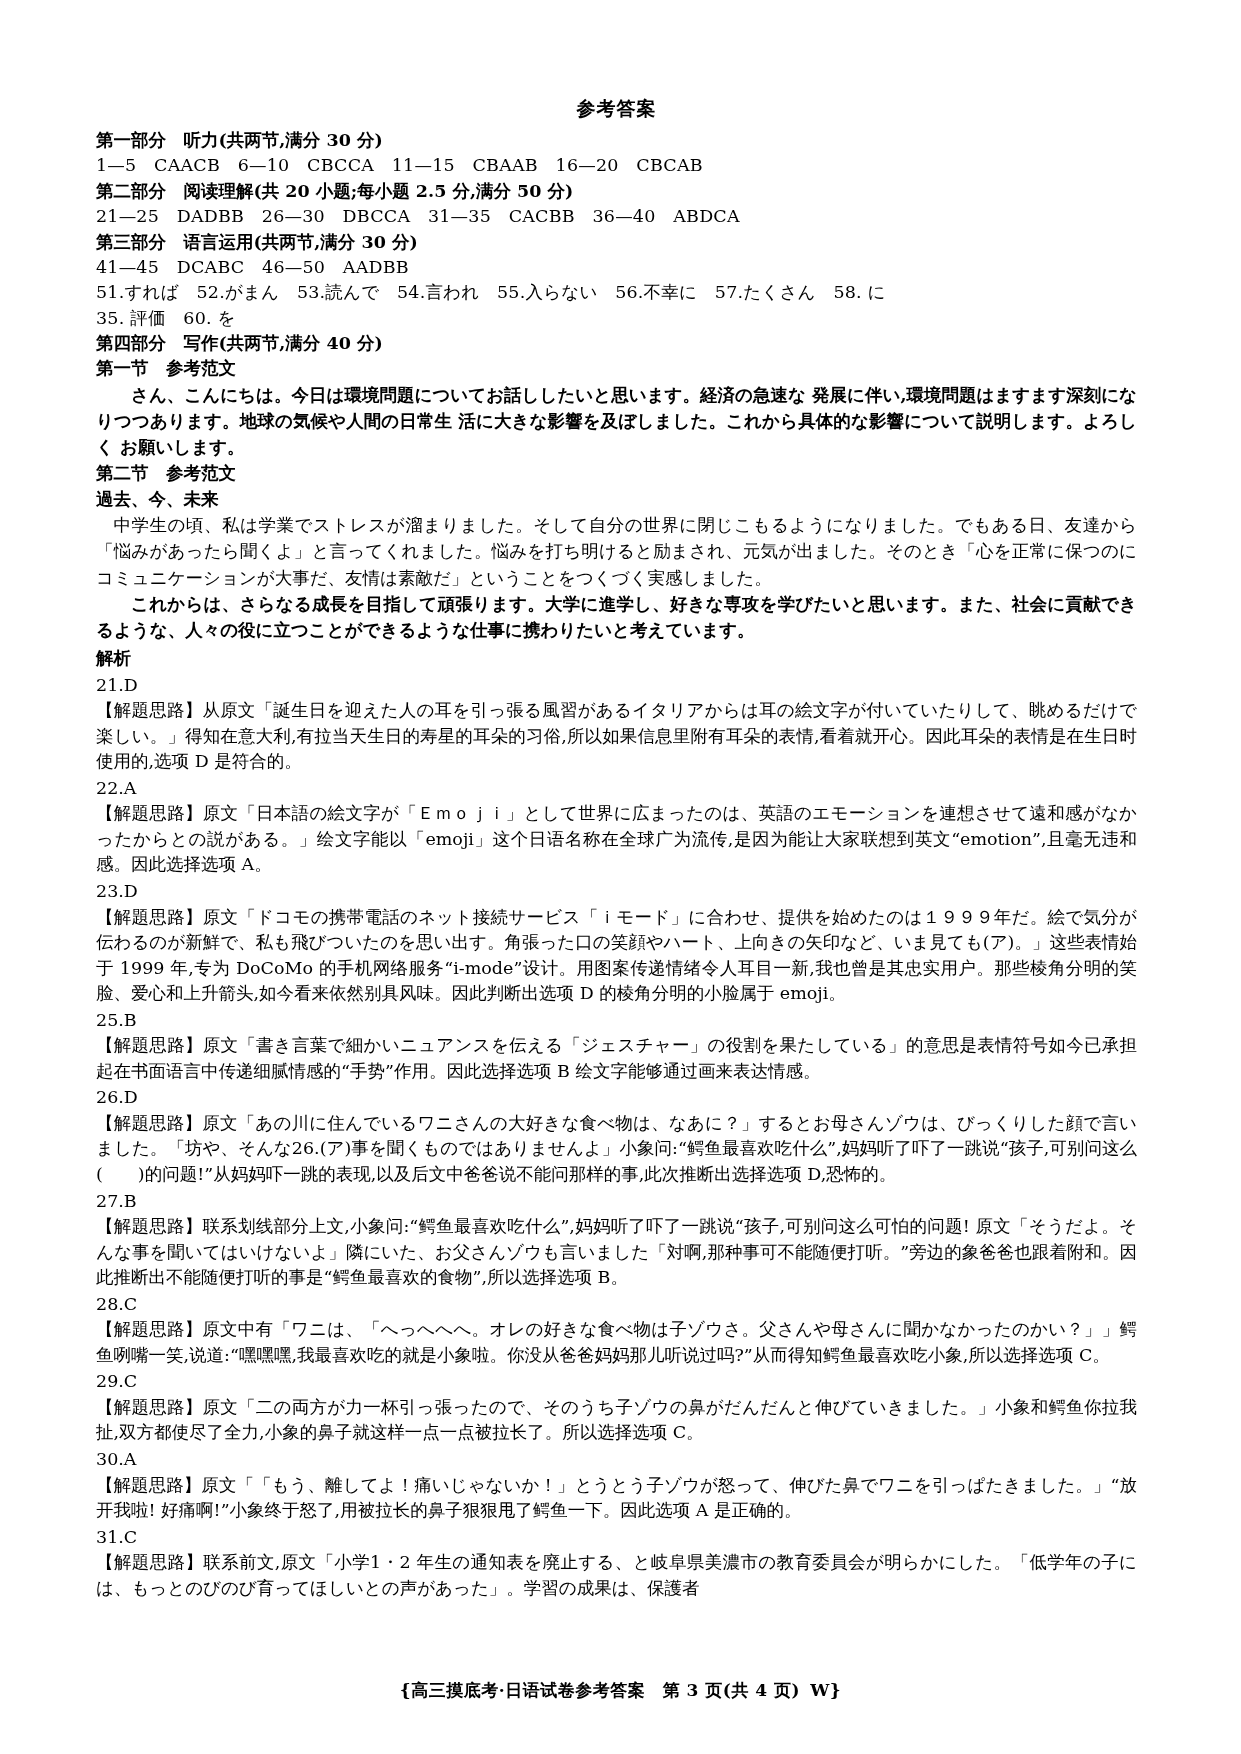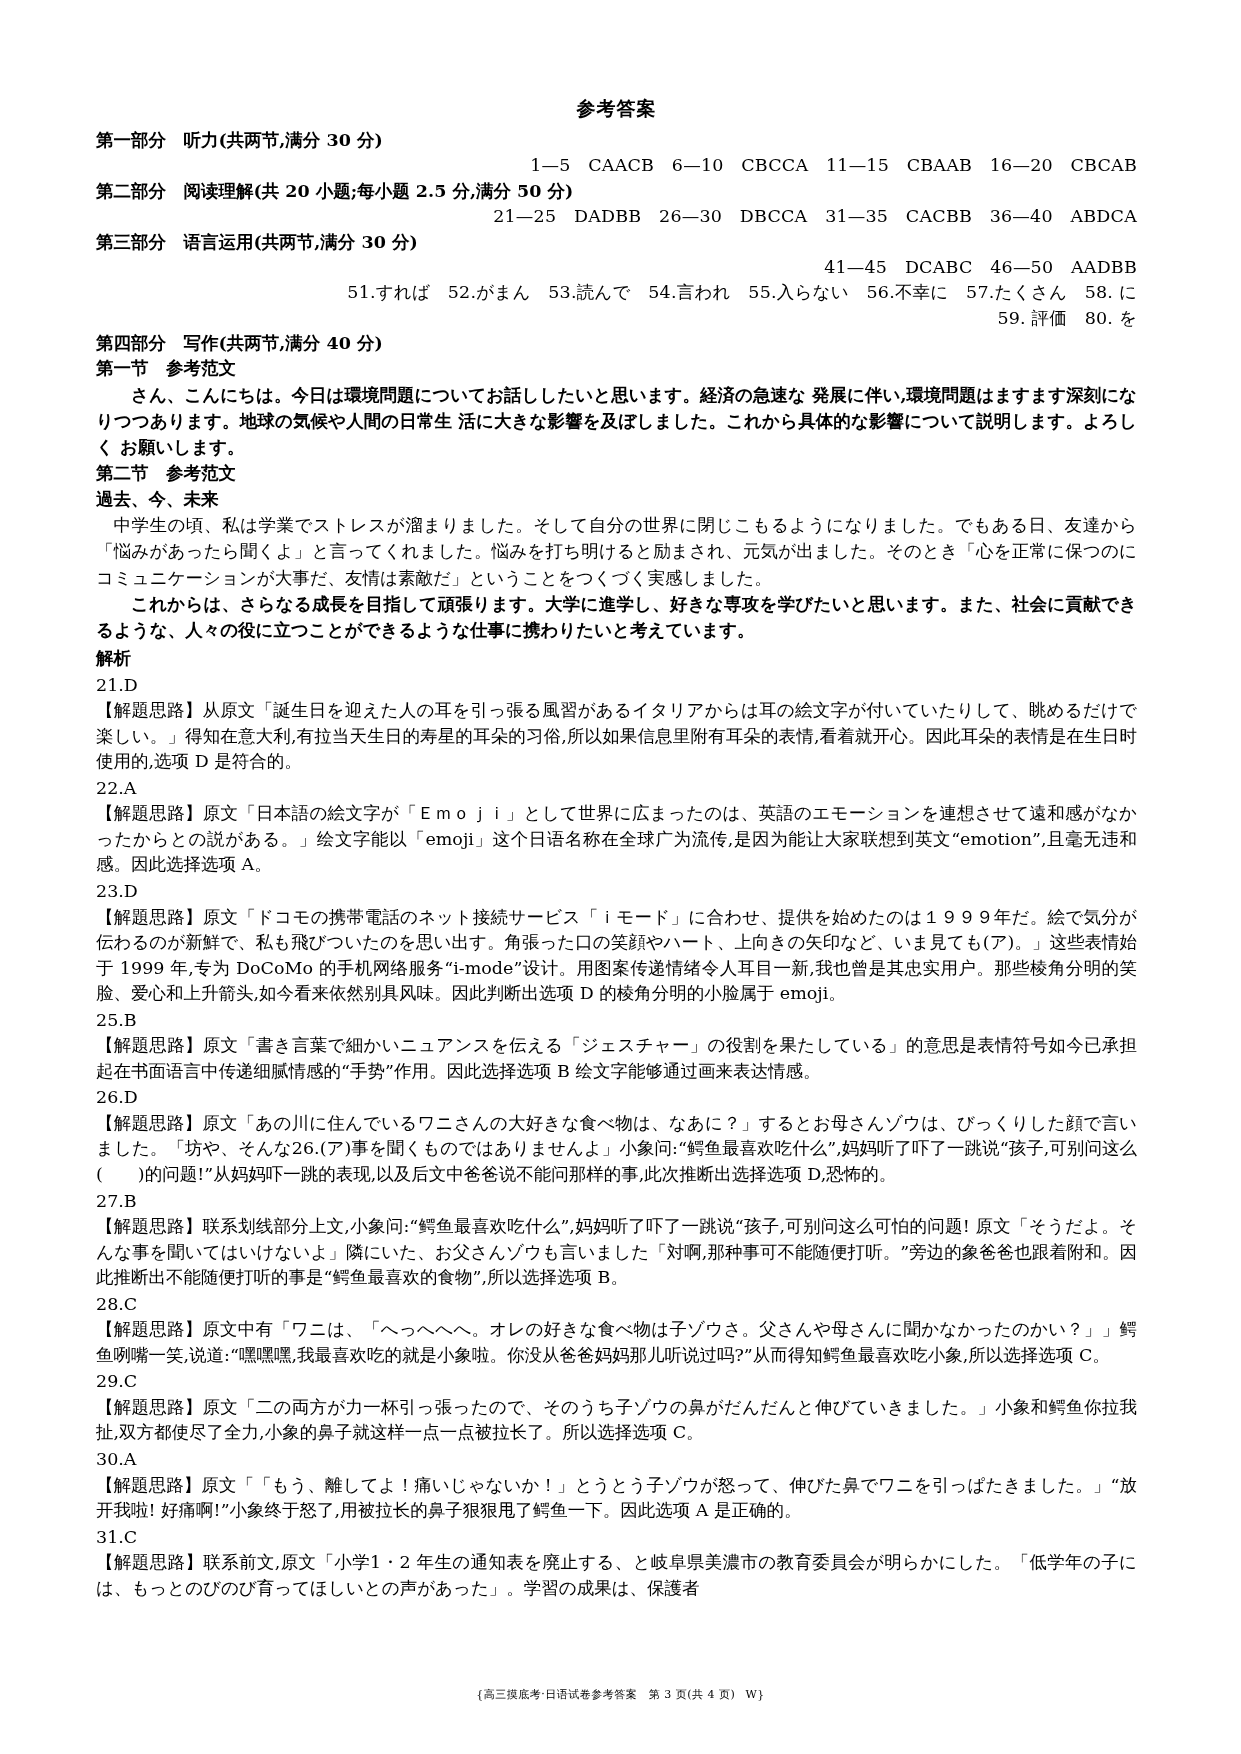--- a/index.html
+++ b/index.html
@@ -33,21 +33,20 @@
   .bold {
     font-weight: bold;
   }
   .sec-head {
     font-weight: bold;
     line-height: 1.45;
   }
   .ans-line {
     line-height: 1.45;
     letter-spacing: 0.2px;
-    text-align: right;
   }
   .para {
     line-height: 1.5;
     text-align: justify;
     text-justify: inter-ideograph;
     word-break: break-all;
     margin: 0;
   }
   .indent2 {
     text-indent: 2em;
@@ -80,22 +79,22 @@
     text-align: justify;
     text-justify: inter-ideograph;
     word-break: break-all;
   }
   .footer {
     position: absolute;
     left: 0;
     right: 0;
     bottom: 52px;
     text-align: center;
-    font-weight: normal;
-    font-size: 11px;
+    font-weight: bold;
+    font-size: 17px;
     letter-spacing: 0.5px;
     margin-top: 21px;
   }
   .footer .w {
     margin-left: 10px;
   }
 </style>
 </head>
 <body>
 
@@ -105,21 +104,21 @@
 
   <div class="sec-head">第一部分　听力(共两节,满分 30 分)</div>
   <div class="ans-line">1—5　CAACB　6—10　CBCCA　11—15　CBAAB　16—20　CBCAB</div>
 
   <div class="sec-head">第二部分　阅读理解(共 20 小题;每小题 2.5 分,满分 50 分)</div>
   <div class="ans-line">21—25　DADBB　26—30　DBCCA　31—35　CACBB　36—40　ABDCA</div>
 
   <div class="sec-head">第三部分　语言运用(共两节,满分 30 分)</div>
   <div class="ans-line">41—45　DCABC　46—50　AADBB</div>
   <div class="ans-line">51.すれば　52.がまん　53.読んで　54.言われ　55.入らない　56.不幸に　57.たくさん　58. に</div>
-  <div class="ans-line">59. 評価　80. を</div>
+  <div class="ans-line">35. 評価　60. を</div>
 
   <div class="sec-head">第四部分　写作(共两节,满分 40 分)</div>
 
   <div class="sec-head">第一节　参考范文</div>
   <div class="para indent2">さん、こんにちは。今日は環境問題についてお話ししたいと思います。経済の急速な 発展に伴い,環境問題はますます深刻になりつつあります。地球の気候や人間の日常生 活に大きな影響を及ぼしました。これから具体的な影響について説明します。よろしく お願いします。</div>
 
   <div class="sec-head">第二节　参考范文</div>
   <div class="para center bold">過去、今、未来</div>
   <div class="para indent1">中学生の頃、私は学業でストレスが溜まりました。そして自分の世界に閉じこもるようになりました。でもある日、友達から「悩みがあったら聞くよ」と言ってくれました。悩みを打ち明けると励まされ、元気が出ました。そのとき「心を正常に保つのにコミュニケーションが大事だ、友情は素敵だ」ということをつくづく実感しました。</div>
   <div class="para indent2">これからは、さらなる成長を目指して頑張ります。大学に進学し、好きな専攻を学びたいと思います。また、社会に貢献できるような、人々の役に立つことができるような仕事に携わりたいと考えています。</div>

